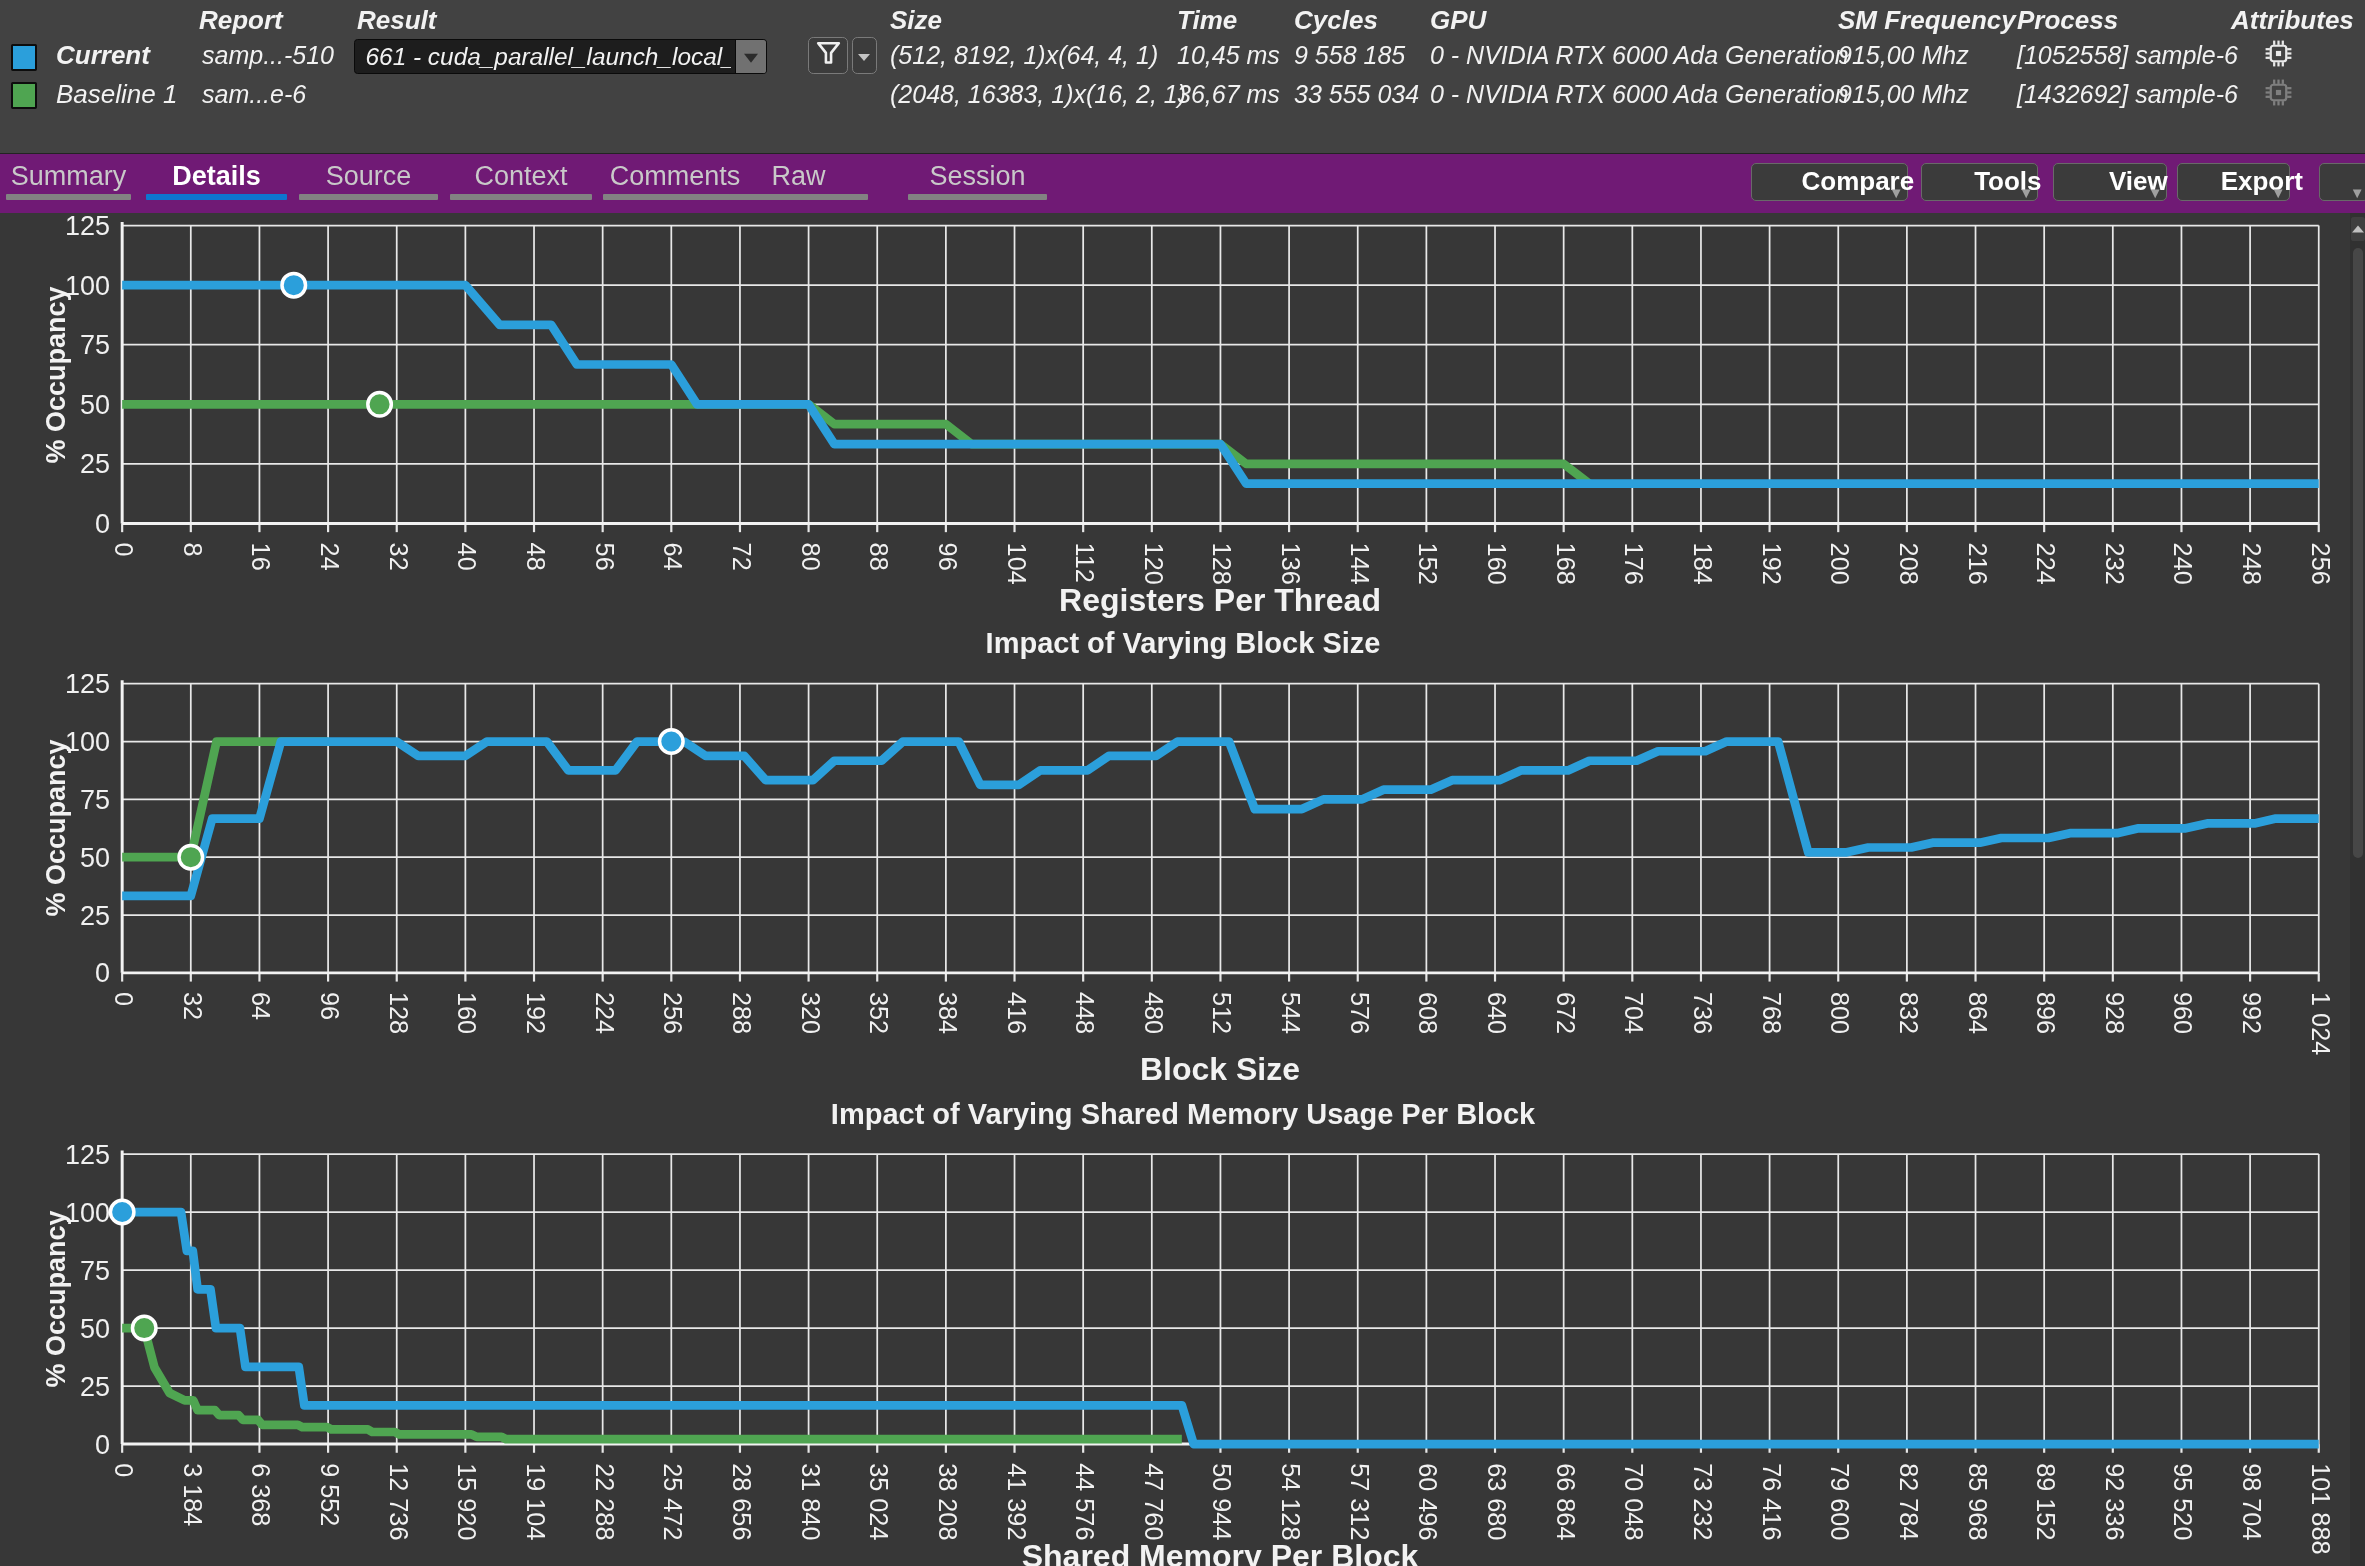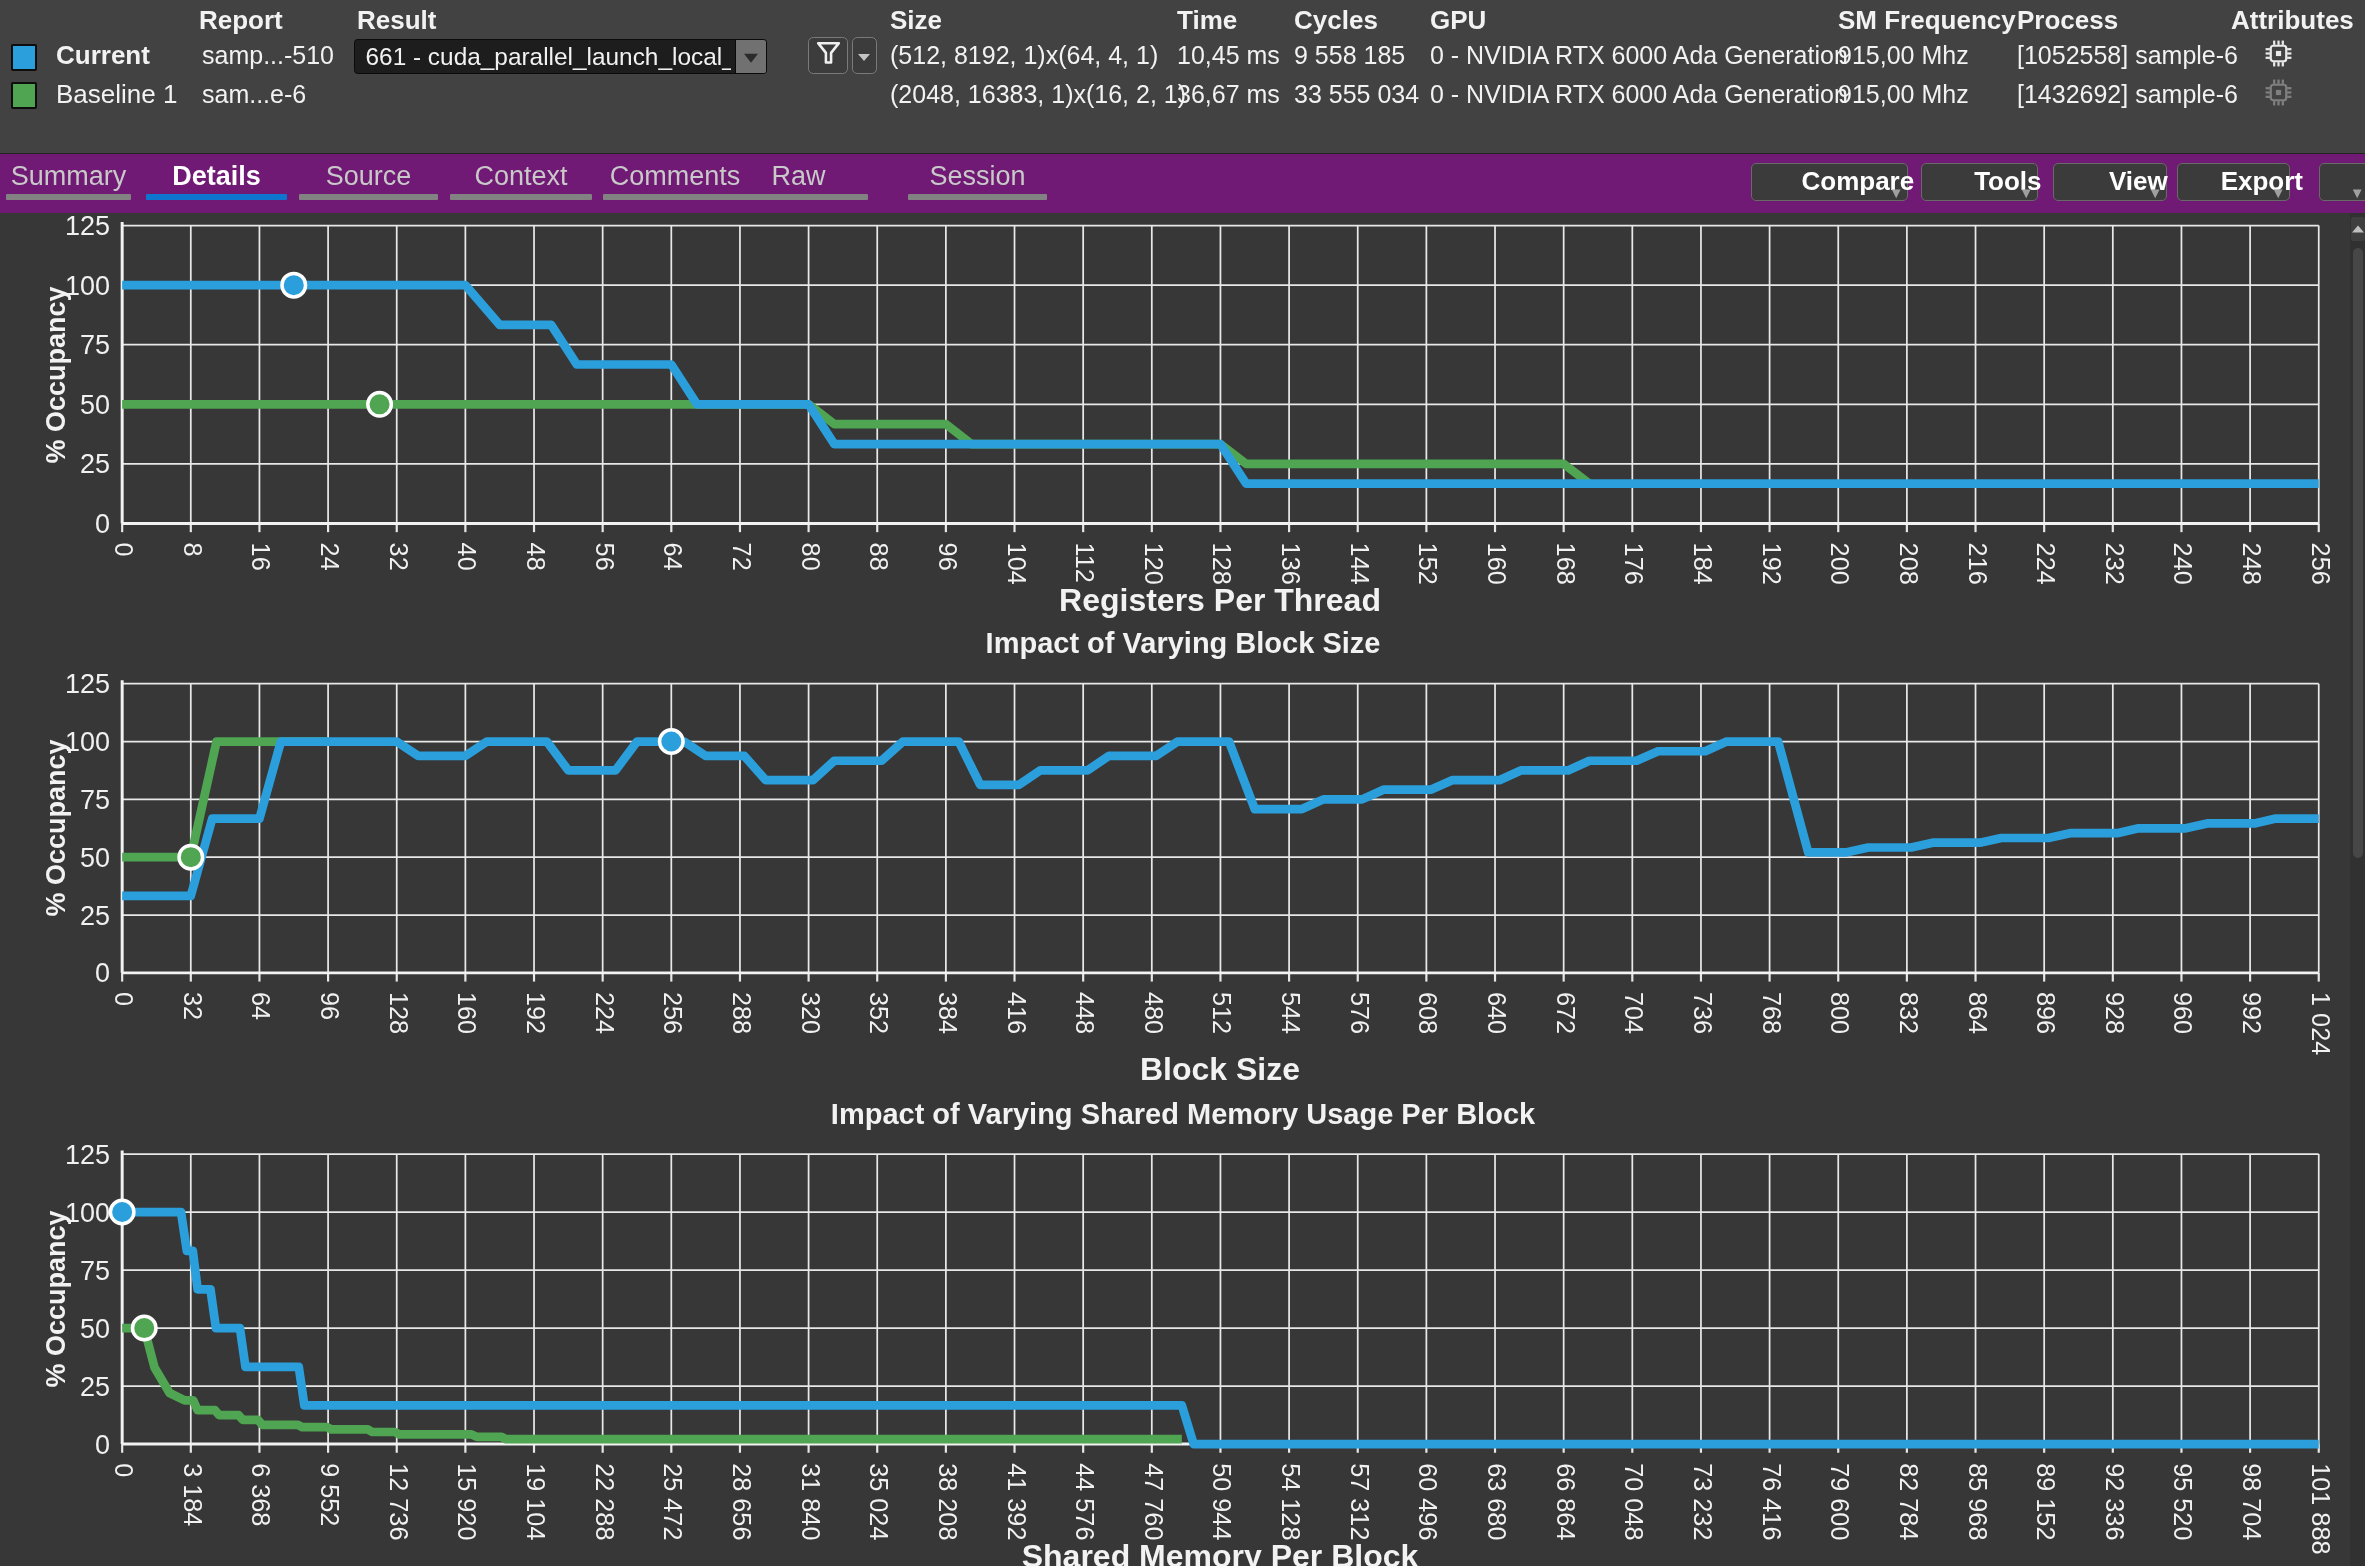--- a/index.html
+++ b/index.html
@@ -2,21 +2,21 @@
 <html style="font-size:14px"><head>
 <meta charset="utf-8">
 <style>
   html,body{margin:0;padding:0;}
   body{
     width:2366px;height:1566px;position:relative;overflow:hidden;
     background:#393939;color:#f2f2f2;
     font-family:"Liberation Sans",sans-serif;
   }
   
-  .hdr{position:absolute;left:0;top:0;width:2366px;height:153px;background:#424242;}
+  .hdr{position:absolute;left:0;top:0;width:2366px;height:153px;background:#424242;font-style:italic;}
   .hlabel{position:absolute;top:5.2px;font-size:26px;font-weight:700;white-space:nowrap;}
   .hval{position:absolute;font-size:25px;white-space:nowrap;height:35px;line-height:35px;}
   .r1{top:38px;} .r2{top:77px;}
   .swatch{position:absolute;left:10.5px;width:22.6px;height:22.6px;border:2.6px solid #0d0d0d;border-radius:1.7px;}
   .sw1{top:44px;} .sw2{top:82px;}
   .rowname{font-size:26px;}
   .bold{font-weight:700;}
   .combo{position:absolute;left:354px;top:39px;width:411px;height:33px;background:#1d1d1d;
          border:0.9px solid #0a0a0a;border-radius:3.5px;}
   .combo .txt{position:absolute;left:10.5px;top:0;right:35px;height:33px;line-height:33px;

